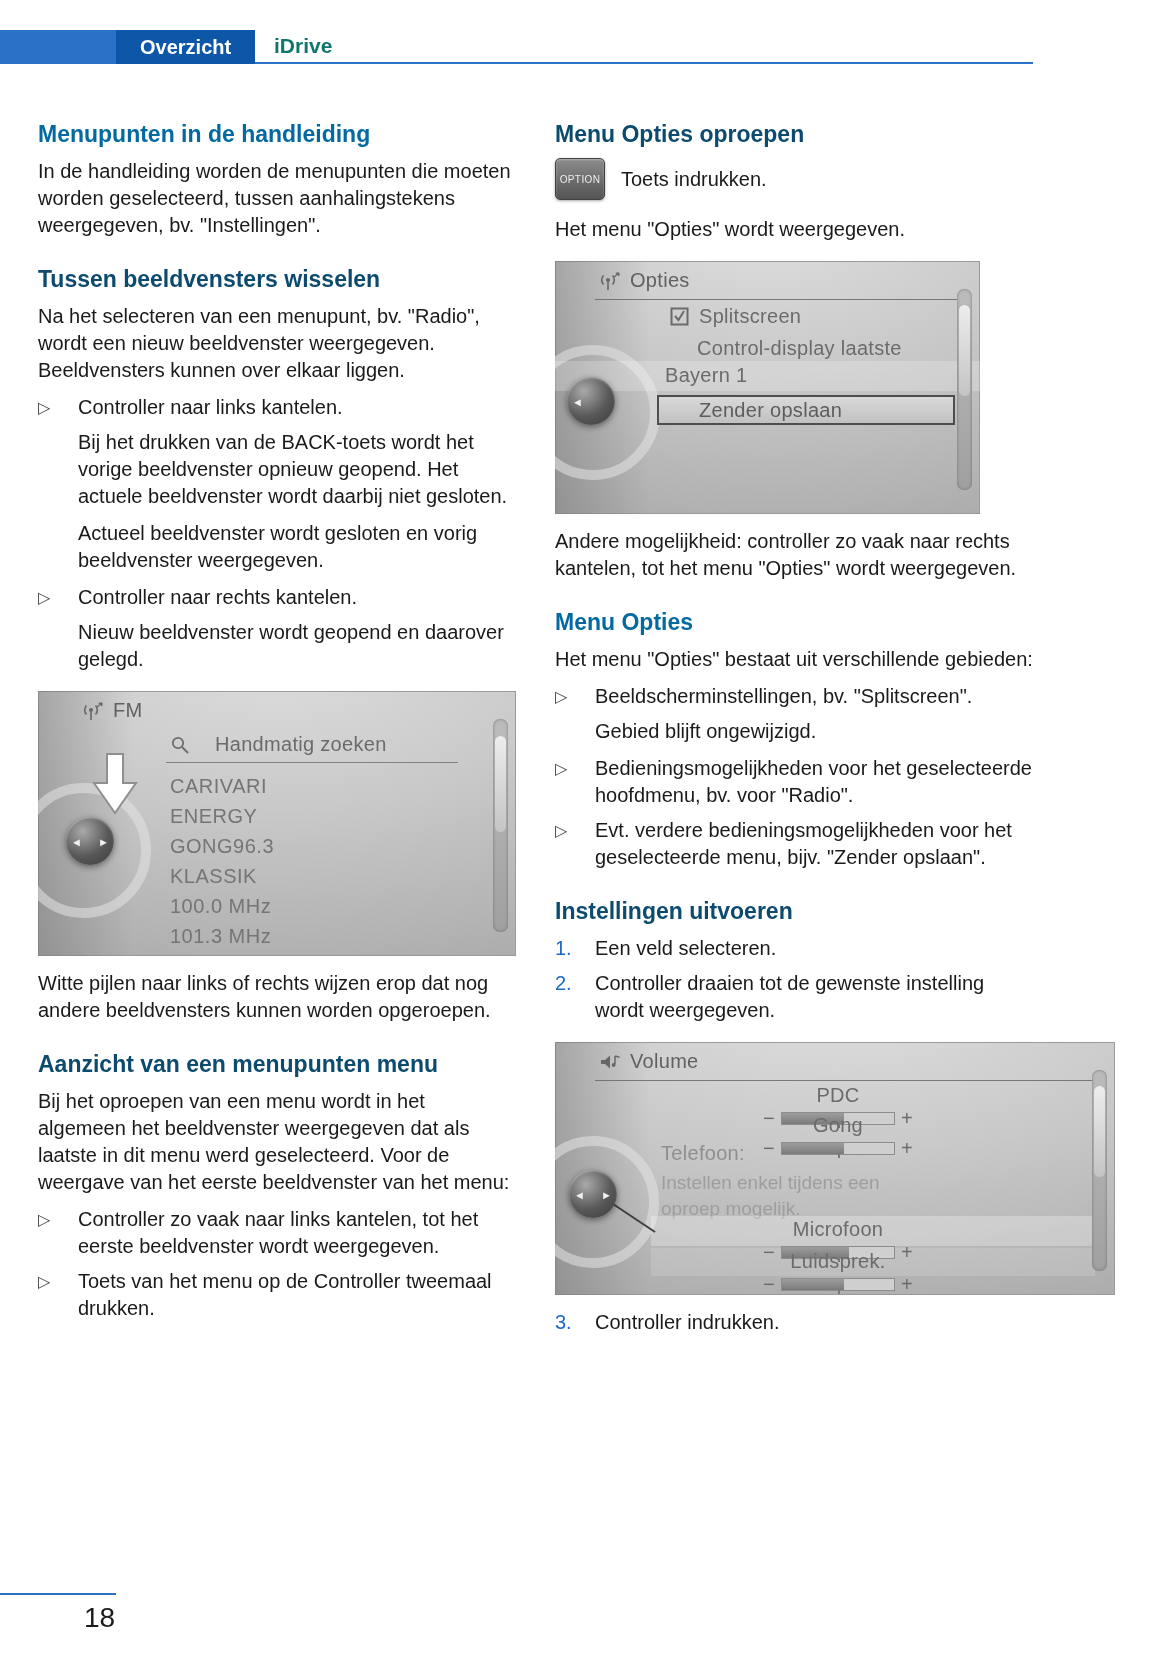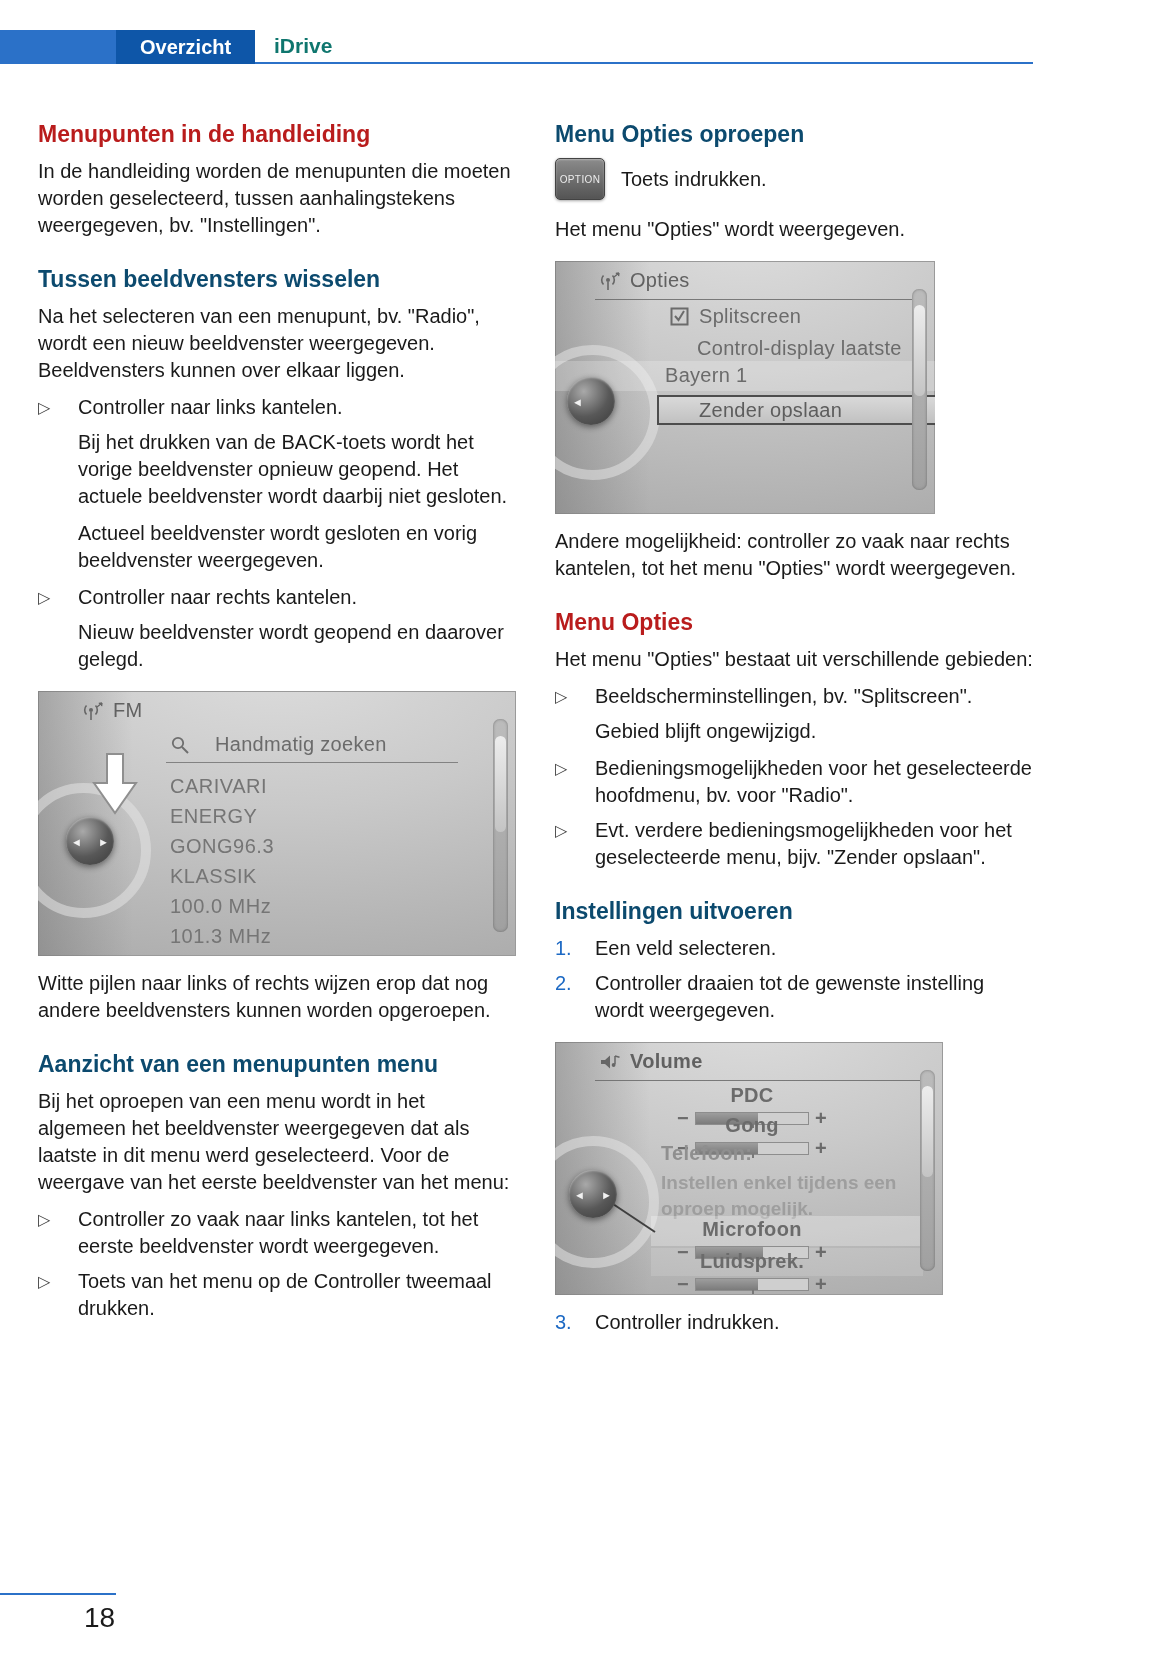--- a/index.html
+++ b/index.html
@@ -14,21 +14,21 @@
   .hdr-section { position:absolute; top:30px; left:116px; height:34px; background:#0e56a8;
     color:#fff; font-weight:bold; font-size:20px; display:flex; align-items:center; padding:0 24px; }
   .hdr-title { position:absolute; top:34px; left:274px; color:#0f766e; font-weight:bold; font-size:21px; }
 
   
   .cols { position:absolute; top:108px; left:38px; width:996px; display:flex; gap:39px; }
   .col { width:478px; }
   .col > :first-child { margin-top:12px; }
 
   h2 { font-size:23px; margin:26px 0 10px 0; font-weight:bold; line-height:28px; }
-  .h-light { color:#b91c1c; }
+  .h-light { color:#0369a1; }
   .h-strong { color:#0c4a6e; }
   p { margin:0 0 10px 0; font-size:20px; line-height:27px; }
   .indent { margin-left:40px; }
 
   .bullet { display:flex; margin:0 0 8px 0; }
   .tri { width:40px; flex:none; color:#3f3f3f; font-size:16px; line-height:27px; }
   .tri::before { content:"▷"; }
   .bullet-text { font-size:20px; line-height:27px; }
 
   .step { display:flex; margin:0 0 8px 0; }
@@ -68,32 +68,32 @@
   
   .fm { width:478px; height:265px; }
   .fm-search { position:absolute; left:132px; top:42px; display:flex; align-items:center; gap:25px;
     color:#6b6b6b; font-size:20px; letter-spacing:.3px; }
   .fm-underline { position:absolute; left:128px; top:71px; width:292px; height:1px; background:#828282; }
   .fm-list { position:absolute; left:132px; top:80px; }
   .fm-item { font-size:20px; line-height:30px; color:#757575; letter-spacing:.5px; }
   .down-arrow { position:absolute; left:54px; top:62px; z-index:4; }
 
   
-  .opt { width:380px; height:253px; }
+  .opt { width:380px; height:253px;padding-left:45px; }
   .opt-item1 { position:absolute; left:115px; top:44px; display:flex; align-items:center; gap:10px;
     color:#6b6b6b; font-size:20px; letter-spacing:.3px; }
   .opt-item2 { position:absolute; left:142px; top:76px; color:#6b6b6b; font-size:20px; letter-spacing:.3px; }
   .opt-band  { position:absolute; left:0; right:0; top:100px; height:30px; background:rgba(255,255,255,.22); }
   .opt-item3 { position:absolute; left:110px; top:103px; color:#6b6b6b; font-size:20px; letter-spacing:.3px; }
   .opt-selected { position:absolute; left:102px; top:134px; width:298px; height:30px; box-sizing:border-box;
     border:2px solid #4d4d4d; background:linear-gradient(180deg,#d9d9d9,#c1c1c1);
     display:flex; align-items:center; padding-left:40px; color:#5d5d5d; font-size:20px; letter-spacing:.3px; }
 
   
-  .vol { width:388px; height:253px;font-weight:bold; }
+  .vol { width:560px; height:253px; }
   .vol-row { position:absolute; left:106px; right:100px; height:26px; display:flex;
     align-items:center; justify-content:space-between; color:#6b6b6b; font-size:20px; letter-spacing:.3px;flex-direction:column; }
   .vol-phone { position:absolute; left:106px; top:100px; color:#8f8f8f; font-size:20px; letter-spacing:.3px; }
   .vol-note { position:absolute; left:106px; top:128px; width:252px; color:#9e9e9e; font-size:19px; line-height:26px; }
   .vol-band  { position:absolute; left:96px; right:20px; top:174px; height:30px; background:rgba(255,255,255,.28); }
   .vol-band2 { position:absolute; left:96px; right:20px; top:206px; height:28px; background:rgba(255,255,255,.14); }
   .slider { display:flex; align-items:center; gap:6px; }
   .minus, .plus { color:#6b6b6b; font-size:20px; }
   .track { position:relative; width:114px; height:13px; background:#cfcfcf; border:1px solid #8d8d8d; box-sizing:border-box; }
   .track::after { content:""; position:absolute; left:50%; top:100%; width:2px; height:4px; background:#787878; }

